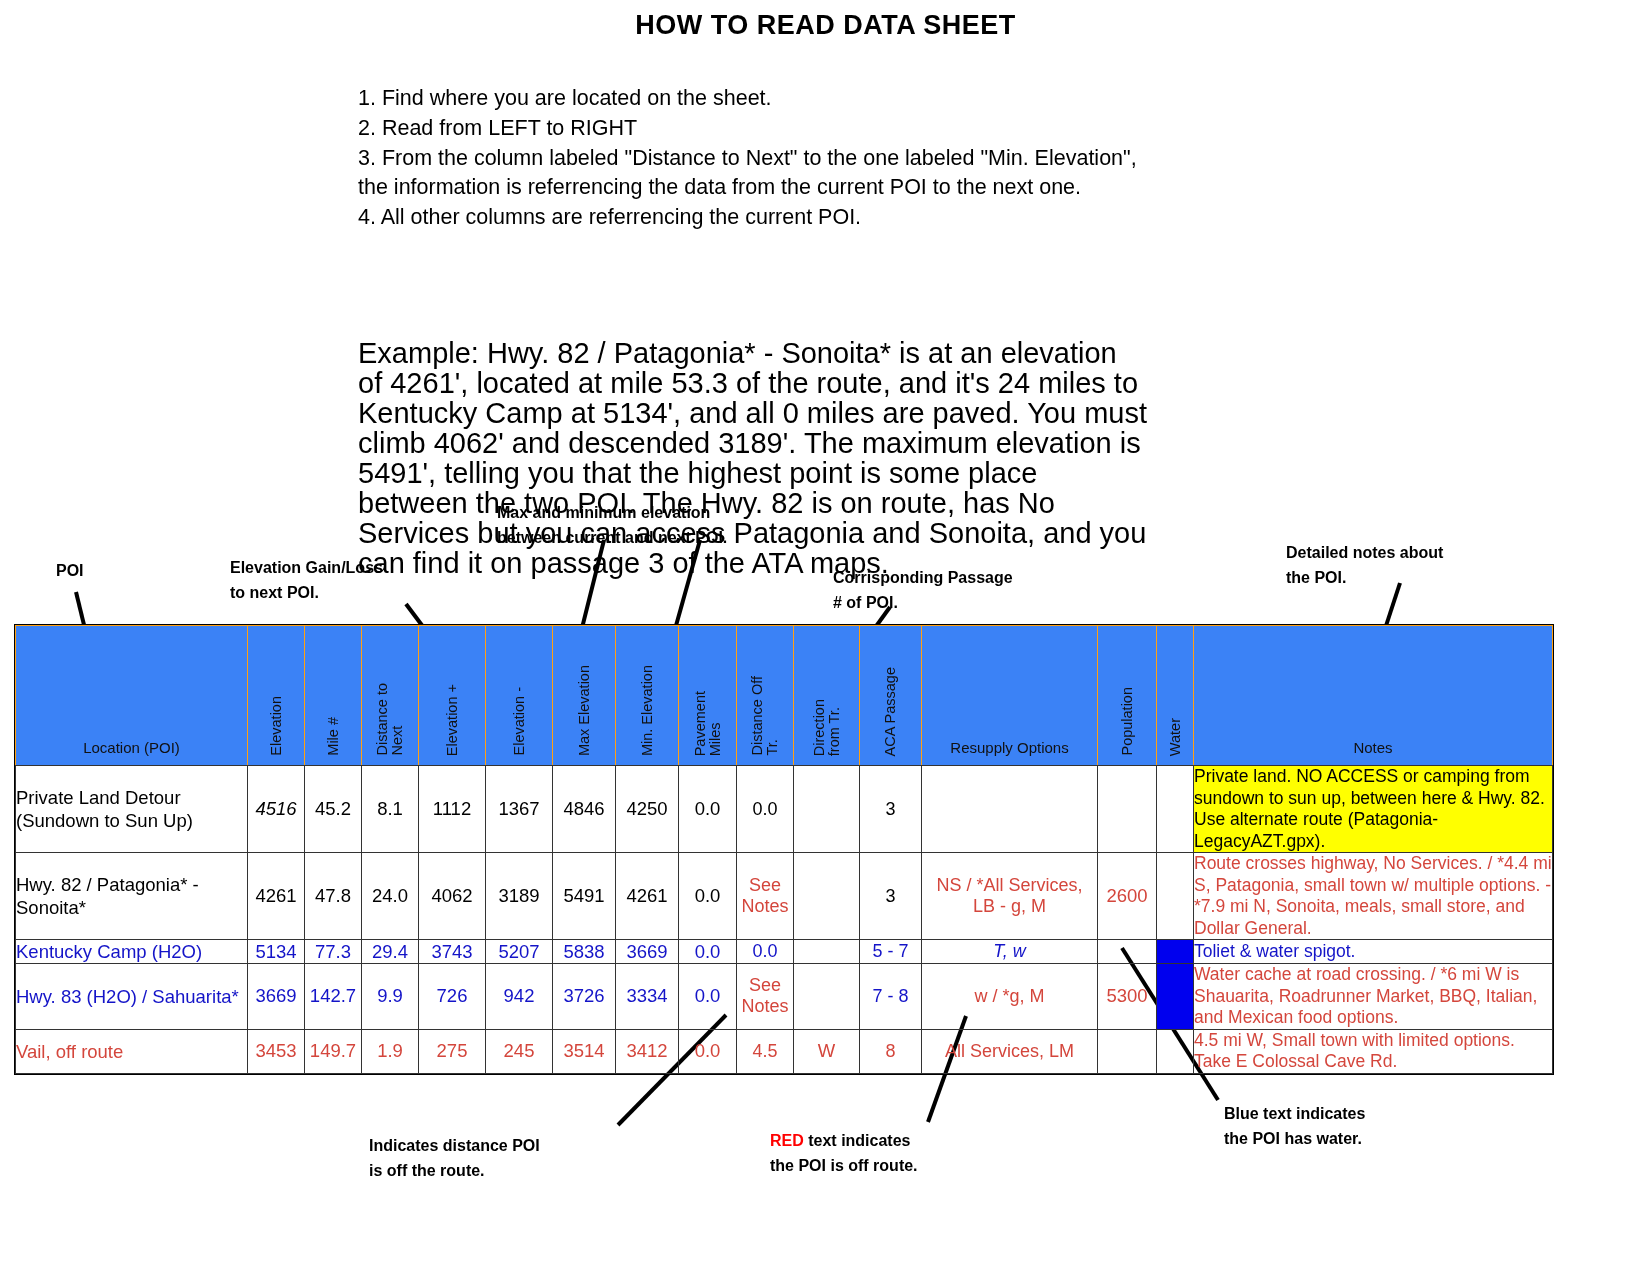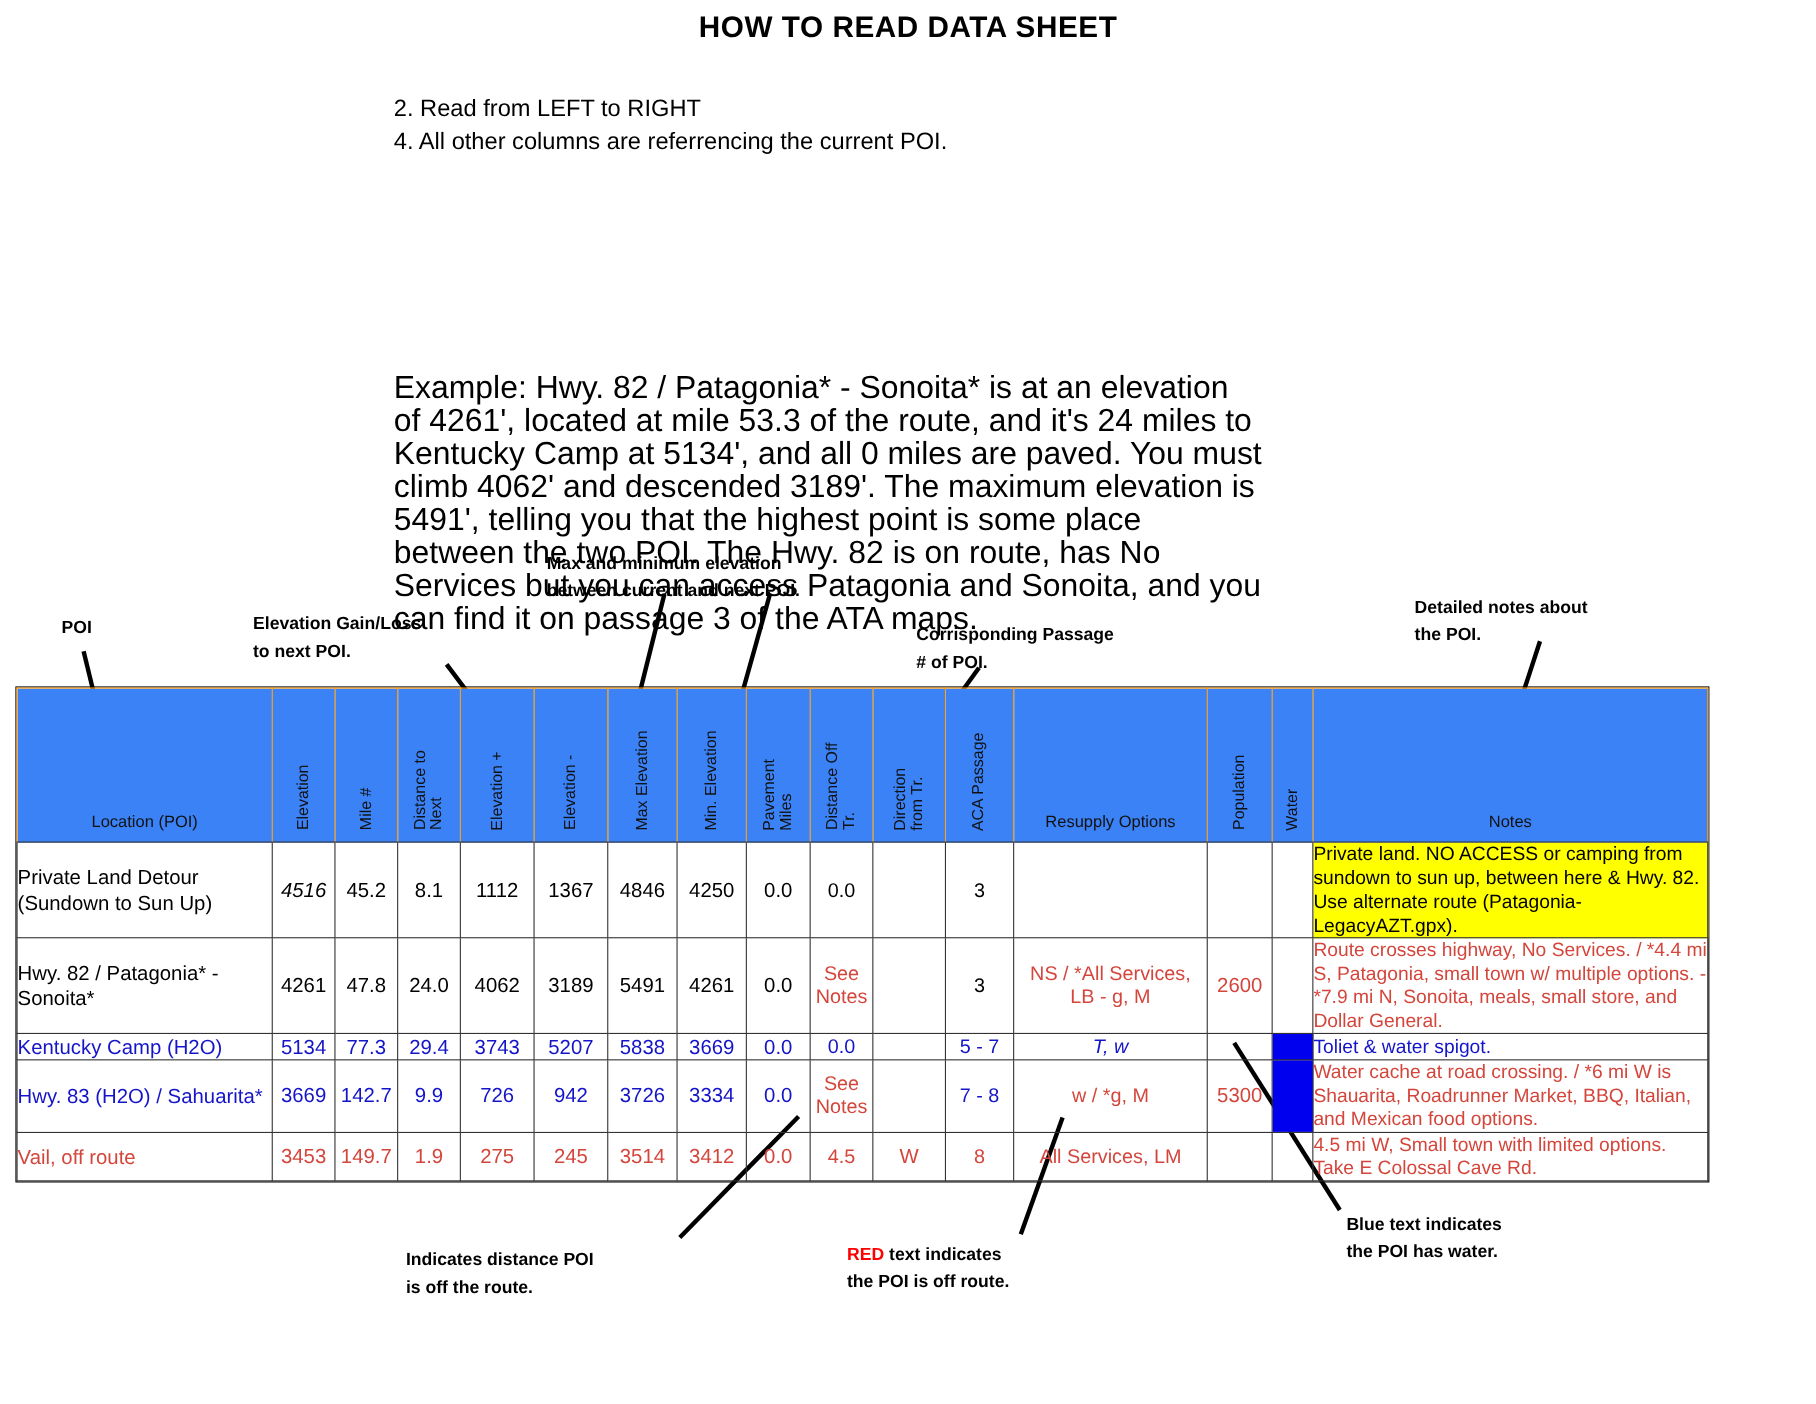--- a/index.html
+++ b/index.html
@@ -188,21 +188,23 @@
   .cell-red  { color: #d4463c; }
   .hl-yellow { background: #ffff00; }
   .water-blue { background: #0000ee; }
 </style>
 </head>
 <body>
 
 <div id="doc-title">HOW TO READ DATA SHEET</div>
 
 <div id="instructions">
+  <p class="step">1. Find where you are located on the sheet.</p>
   <p class="step">2. Read from LEFT to RIGHT</p>
+  <p class="step">3. From the column labeled "Distance to Next" to the one labeled "Min. Elevation", the information is referrencing the data from the current POI to the next one.</p>
   <p class="step">4. All other columns are referrencing the current POI.</p>
 </div>
 
 <div id="example">Example: Hwy. 82 / Patagonia* - Sonoita* is at an elevation of 4261', located at mile 53.3 of the route, and it's 24 miles to Kentucky Camp at 5134', and all 0 miles are paved. You must climb 4062' and descended 3189'. The maximum elevation is 5491', telling you that the highest point is some place between the two POI. The Hwy. 82 is on route, has No Services but you can access Patagonia and Sonoita, and you can find it on passage 3 of the ATA maps.</div>
 
 <div class="callout" style="left:56px; top:558px;">POI</div>
 <div class="callout" style="left:230px; top:555px; white-space:pre-line;">Elevation Gain/Loss
 to next POI.</div>
 <div class="callout" style="left:497px; top:500px; white-space:pre-line;">Max and minimum elevation
 between current and next POI.</div>

